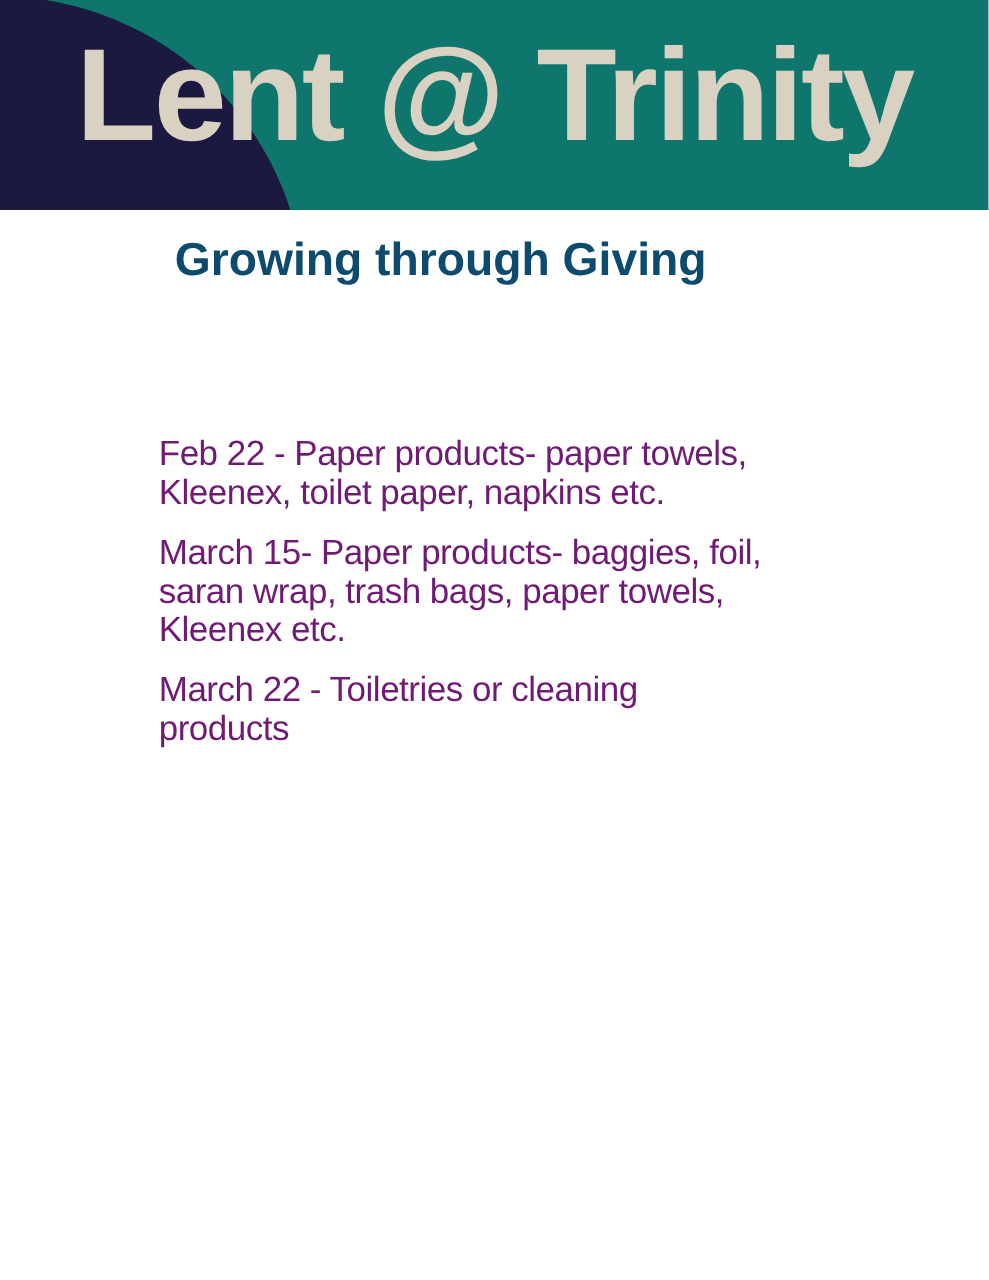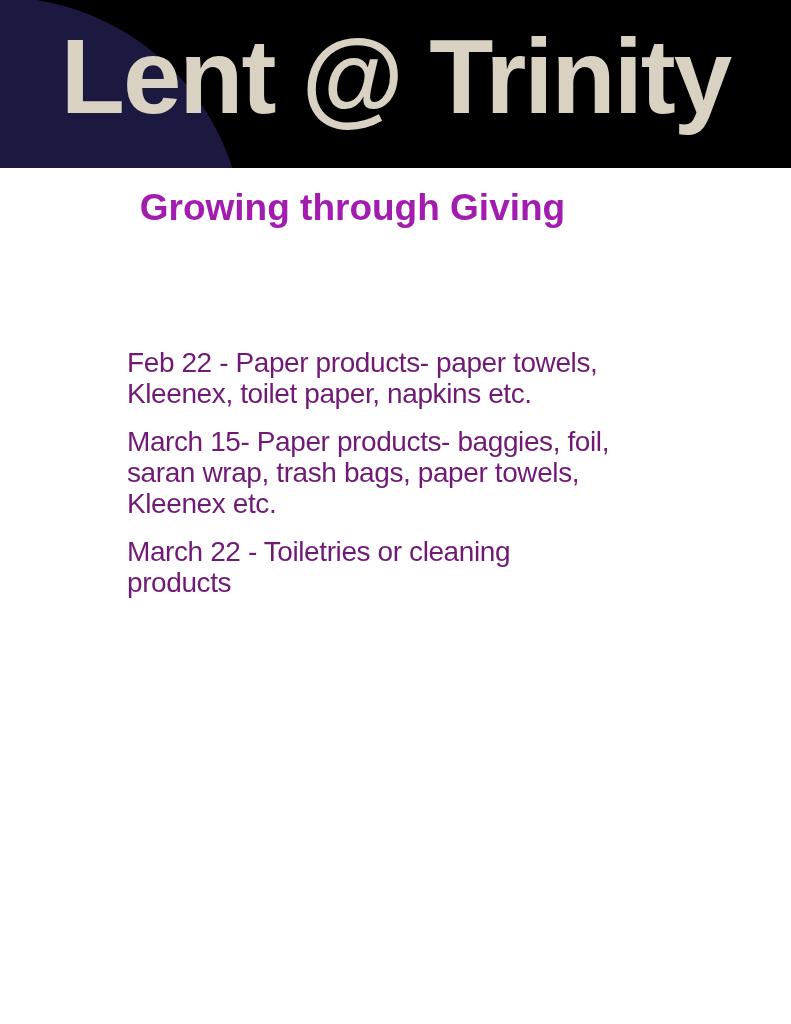--- a/index.html
+++ b/index.html
@@ -9,21 +9,21 @@
     height: 1024px;
     background: #ffffff;
     overflow: hidden;
     font-family: "Liberation Sans", sans-serif;
   }
   
   .header-band {
     position: absolute;
     top: 0; left: 0;
     width: 791px; height: 168px;
-    background: #000000;
+    background: #0f766e;
     overflow: hidden;
   }
   .header-circle {
     position: absolute;
     left: -248px; top: -3px;
     width: 492px; height: 492px;
     border-radius: 50%;
     background: #1c1940;
   }
   .header-title {
@@ -42,21 +42,21 @@
     white-space: nowrap;
   }
   
   .heading-main {
     position: absolute;
     top: 187px; left: 0;
     width: 791px;
     box-sizing: border-box;
     padding-right: 86px;
     text-align: center;
-    color: #a21caf;
+    color: #0c4a6e;
     font-size: 37px;
     font-weight: bold;
     white-space: nowrap;
   }
   .heading-sub {
     position: absolute;
     top: 235px; left: 0;
     width: 791px;
     text-align: center;
     color: #731c2a;

